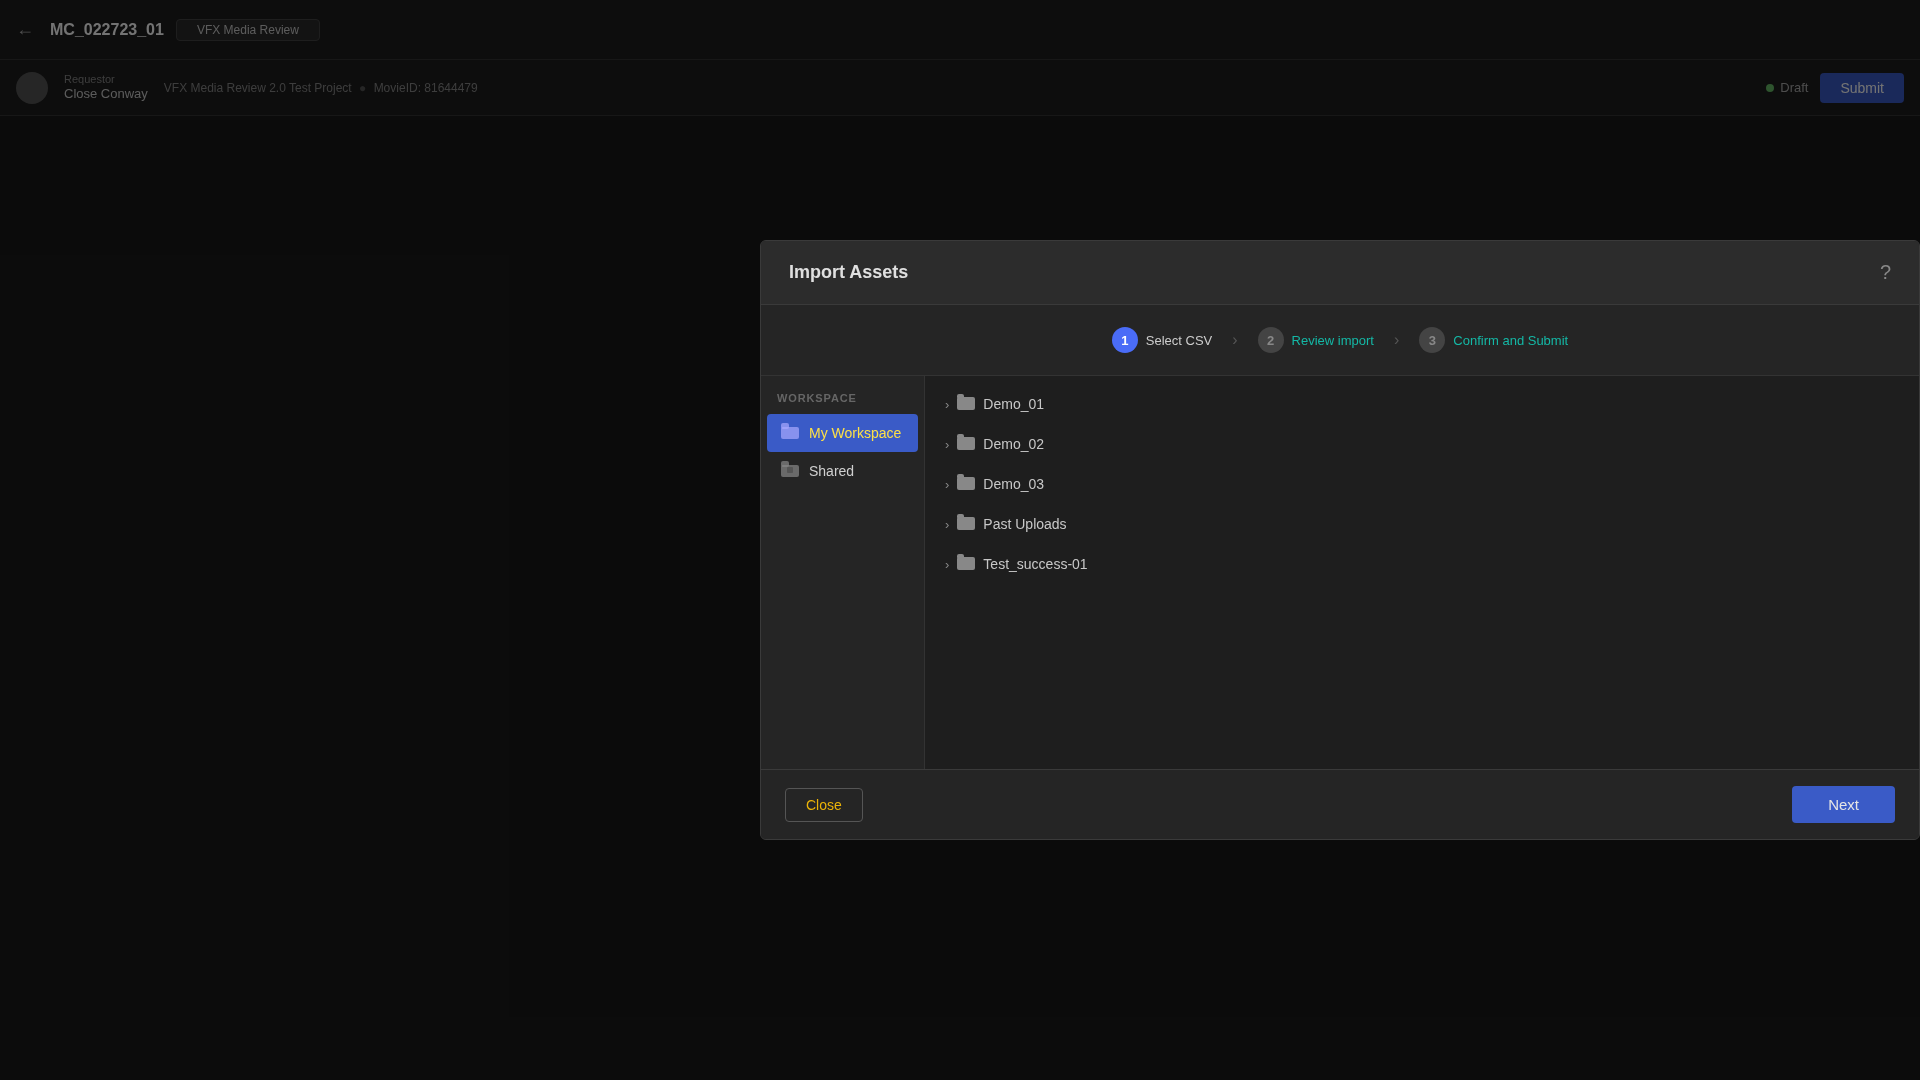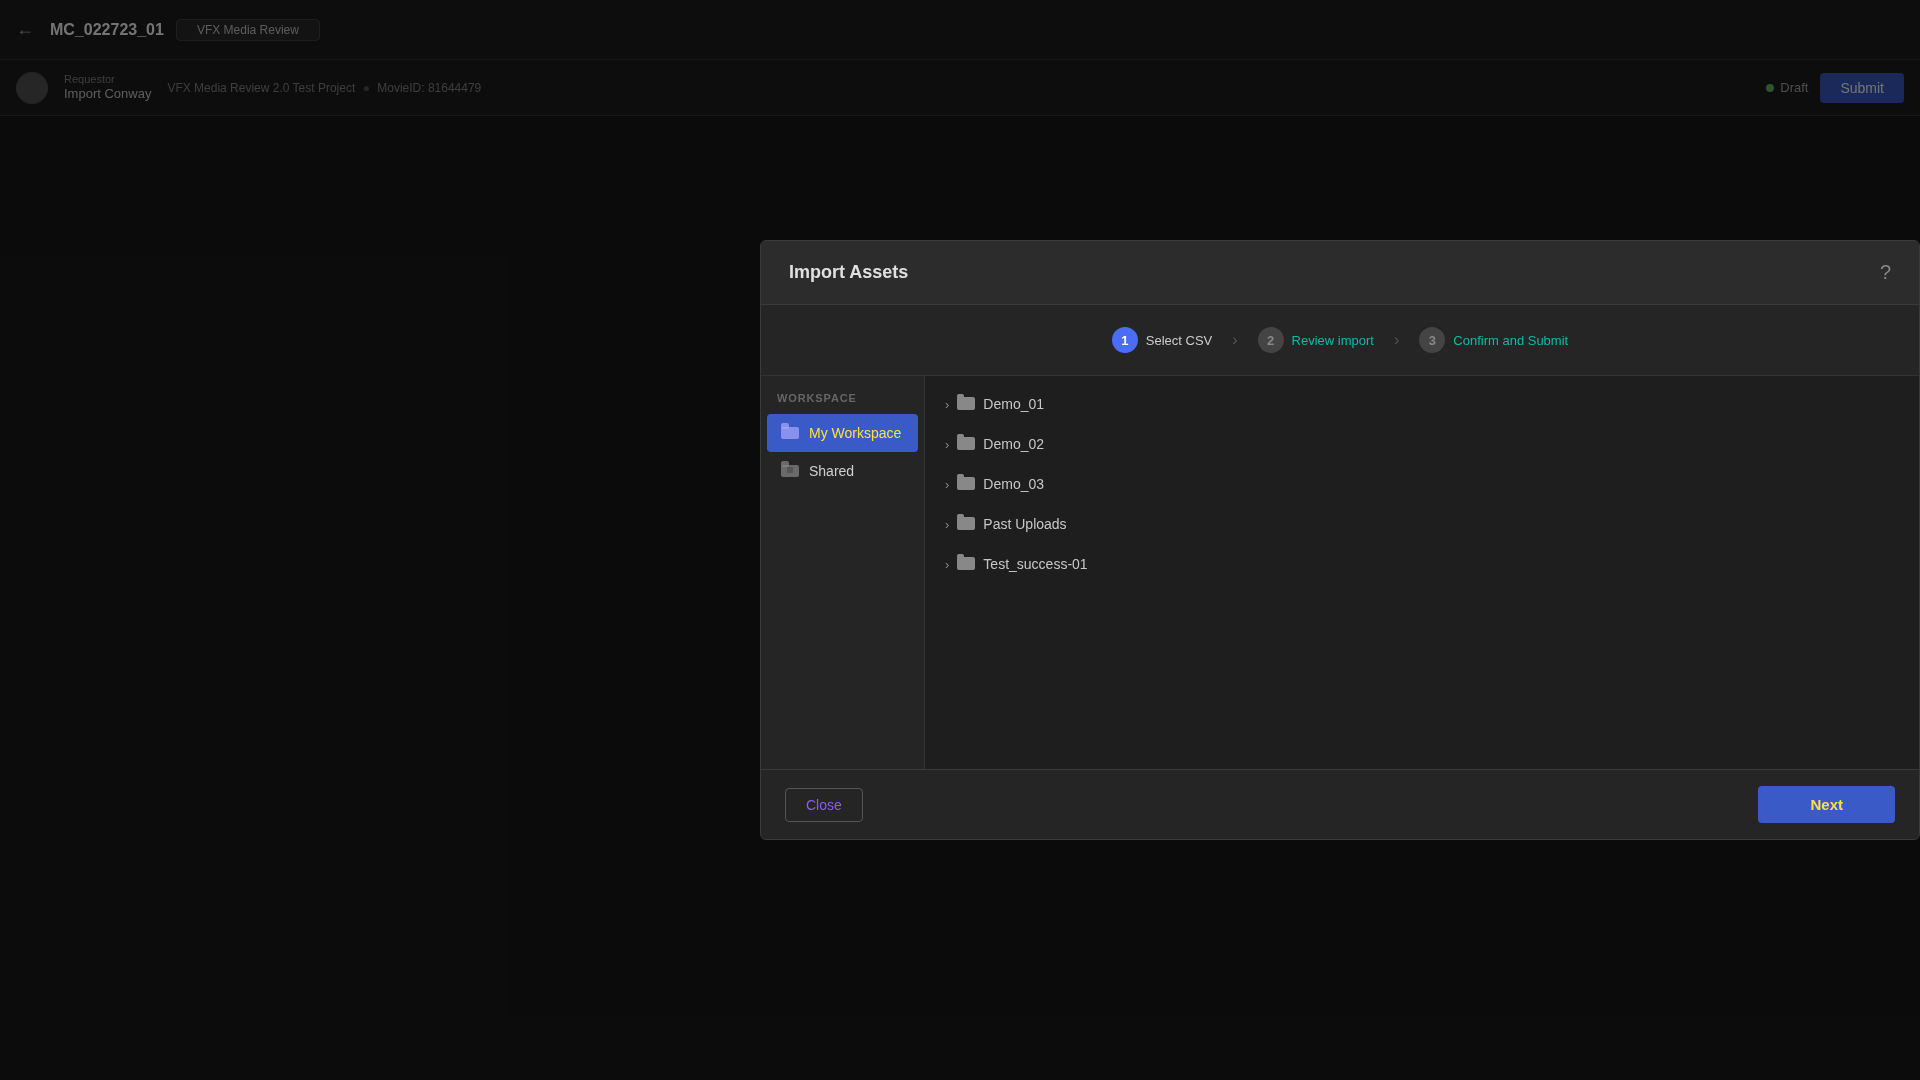--- a/index.html
+++ b/index.html
@@ -231,52 +231,52 @@
     .modal-footer {
       background: #252525;
       border-top: 1px solid #3a3a3a;
       padding: 16px 24px;
       display: flex;
       align-items: center;
       justify-content: space-between;
     }
     .close-btn {
       background: transparent;
-      color: #8b5cf6;
+      color: #eab308;
       border: 1px solid #555;
       border-radius: 4px;
       padding: 8px 20px;
       font-size: 14px;
       cursor: pointer;
     }
     .next-btn {
       background: #3a5bc7;
-      color: #fde047;
+      color: #e5e5e5;
       border: none;
       border-radius: 4px;
-      padding: 10px 52px;
+      padding: 10px 36px;
       font-size: 15px;
       cursor: pointer;
-      font-weight: 700;
+      font-weight: 400;
     }
   </style>
 </head>
 <body>
 
 <div class="topbar">
   <span class="topbar-back">←</span>
   <span class="topbar-title">MC_022723_01</span>
   <span class="topbar-badge">VFX Media Review</span>
 </div>
 
 <div class="sub-topbar">
   <div class="avatar"></div>
   <div class="requester-block">
     <div class="requester-label">Requestor</div>
-    <div class="requester-name">Import Conway</div>
+    <div class="requester-name">Close Conway</div>
   </div>
   <div class="sub-topbar-info">
     <span>VFX Media Review 2.0 Test Project</span>
     <span class="sub-topbar-dot">●</span>
     <span>MovieID: 81644479</span>
   </div>
   <div class="sub-topbar-right">
     <div class="draft-badge">
       <div class="draft-dot"></div>
       <span>Draft</span>

